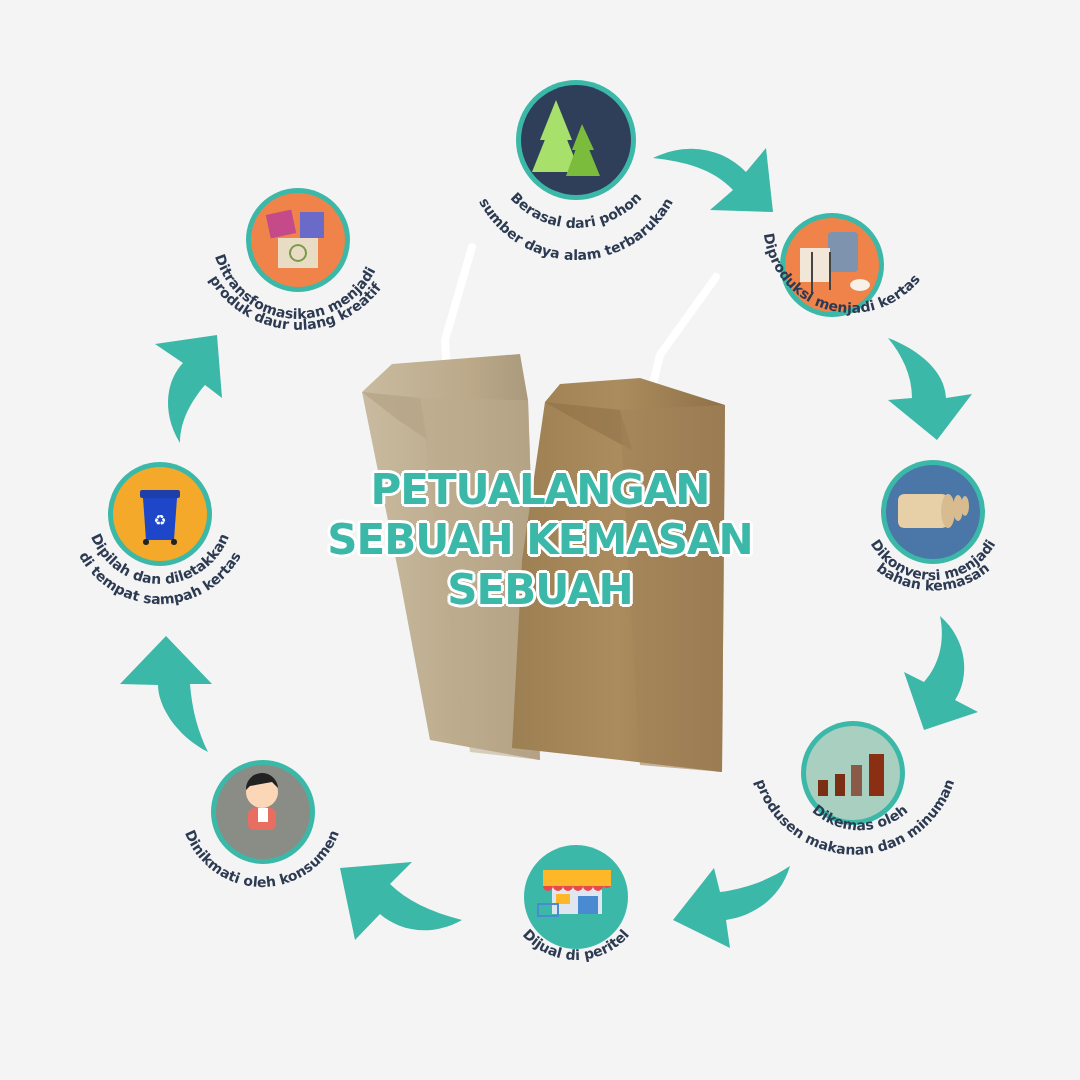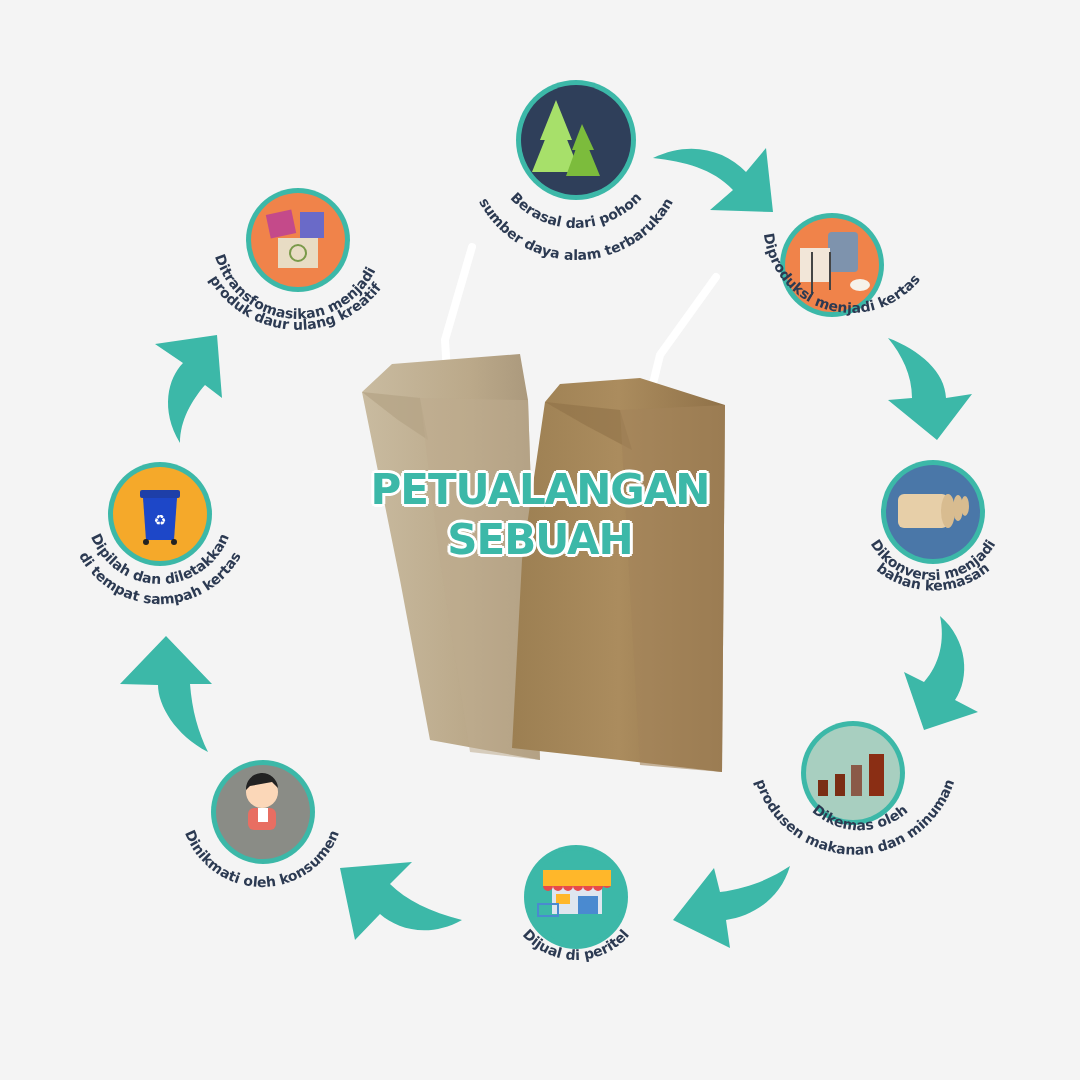--- a/index.html
+++ b/index.html
@@ -175,14 +175,15 @@
 
   <text class="curve-text"><textPath href="#arc-sort-1" startOffset="50%" text-anchor="middle">Dipilah dan diletakkan</textPath></text>
   <text class="curve-text"><textPath href="#arc-sort-2" startOffset="50%" text-anchor="middle">di tempat sampah kertas</textPath></text>
 
   <text class="curve-text"><textPath href="#arc-rec-1" startOffset="50%" text-anchor="middle">Ditransfomasikan menjadi</textPath></text>
   <text class="curve-text"><textPath href="#arc-rec-2" startOffset="50%" text-anchor="middle">produk daur ulang kreatif</textPath></text>
 </svg>
 
 <div class="title">
   <span class="title-line">PETUALANGAN</span>
+  <span class="title-line">SEBUAH KEMASAN</span>
   <span class="title-line">SEBUAH</span>
 </div>
 
 </body></html>

